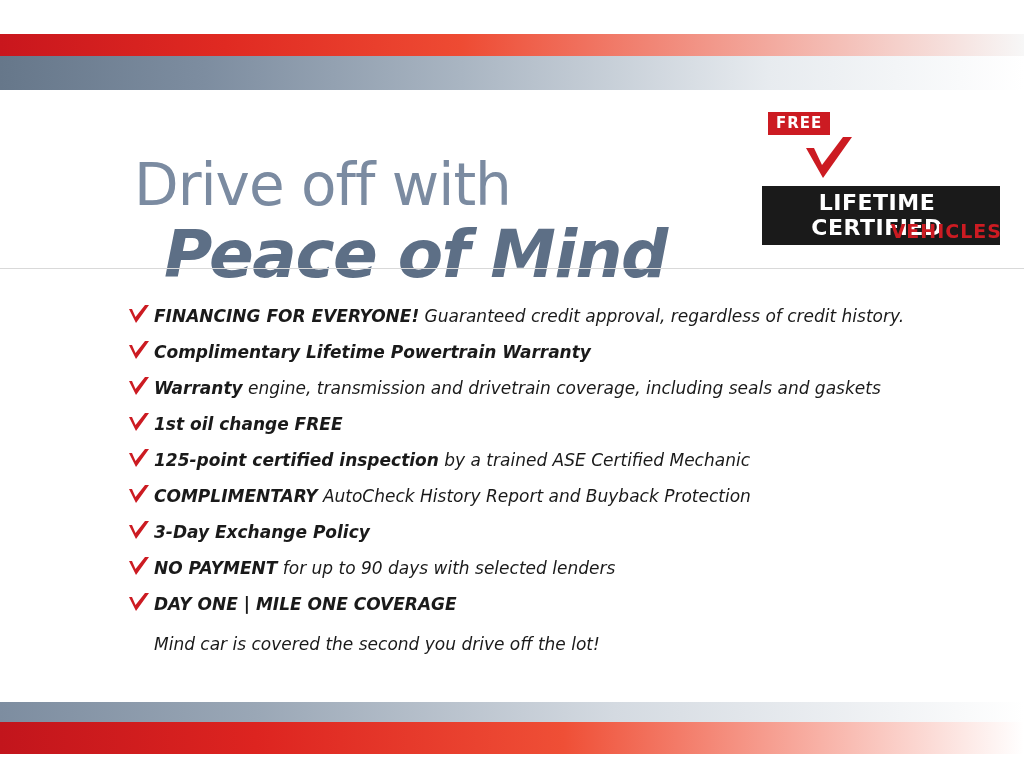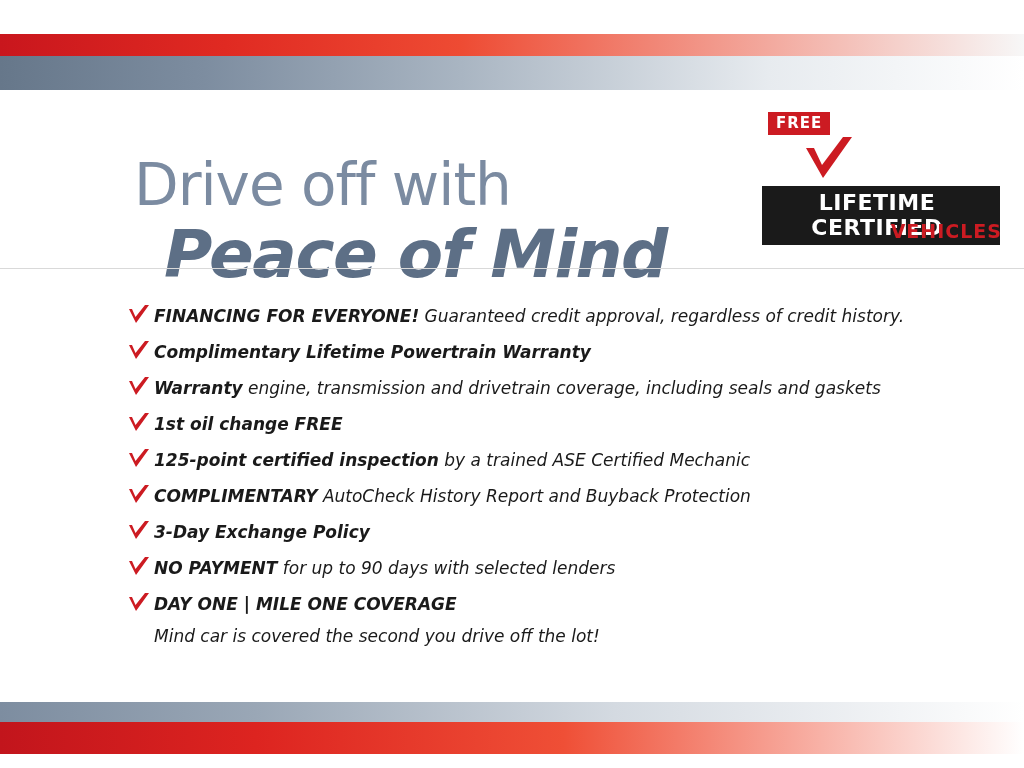--- a/index.html
+++ b/index.html
@@ -315,21 +315,21 @@
 
     <div class="bullet-row">
       <span class="bullet-check">
         <svg width="22" height="20" viewBox="0 0 22 20" aria-hidden="true">
             <path d="M1 5 L8 19 L21 1 L17 1 L7.5 13 L4 5 Z" fill="#cc1b22"></path>
           </svg>
       </span>
       <span class="bullet-text"><b>NO PAYMENT</b><span> for up to 90 days with selected lenders</span></span>
     </div>
 
-    <div class="bullet-row" style="margin-bottom:8px;">
+    <div class="bullet-row" style="margin-bottom:16px;">
       <span class="bullet-check">
         <svg width="22" height="20" viewBox="0 0 22 20" aria-hidden="true">
             <path d="M1 5 L8 19 L21 1 L17 1 L7.5 13 L4 5 Z" fill="#cc1b22"></path>
           </svg>
       </span>
       <span class="bullet-text"><b>DAY ONE | MILE ONE COVERAGE</b><span></span></span>
     </div>
     <div class="bullet-sub">Mind car is covered the second you drive off the lot!</div>
 
   </div>

